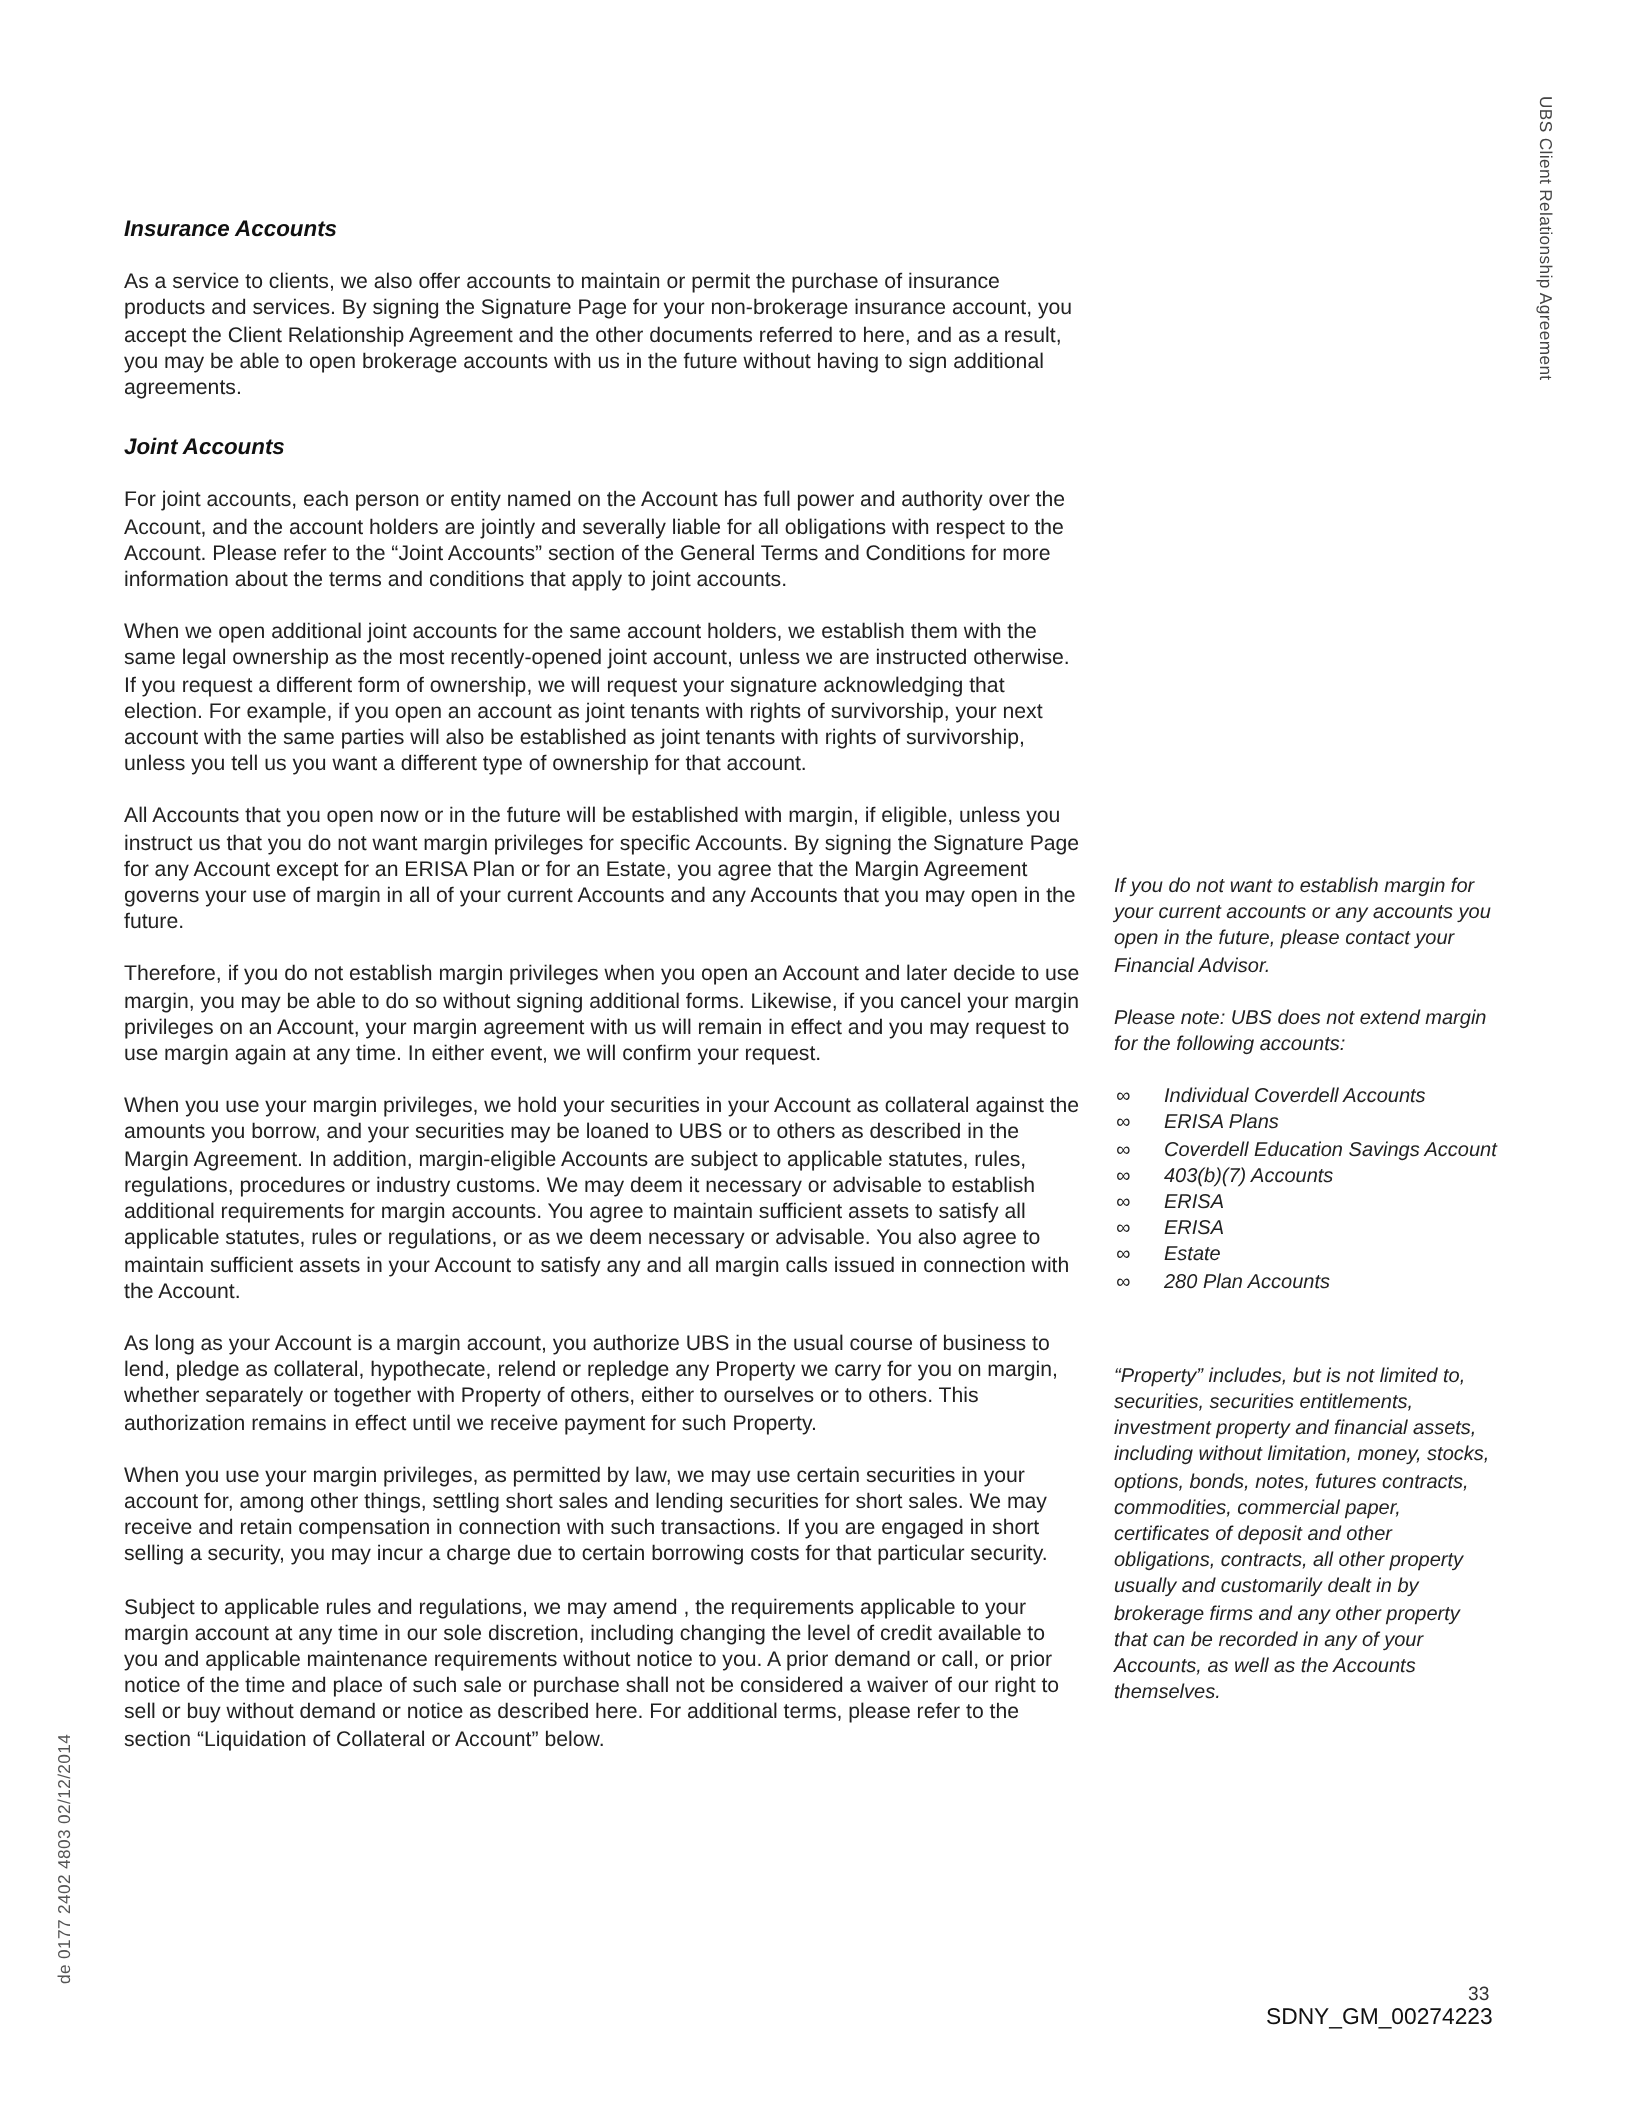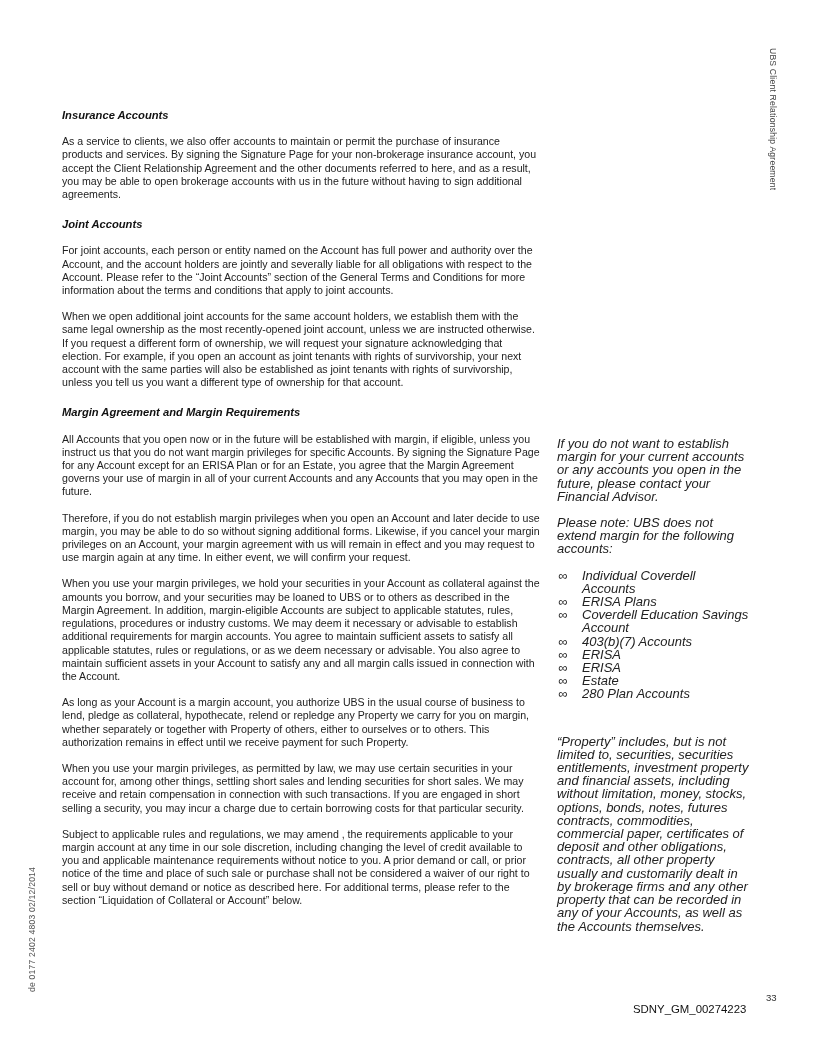--- a/index.html
+++ b/index.html
@@ -30,21 +30,21 @@
   .section-heading + .section-heading,
   .body-para + .section-heading { margin-top: 17px; }
   .body-para {
     margin: 0 0 13px 0;
     color: #222;
   }
   .sidebar-column {
     position: absolute;
     left: 557px; top: 437px;
     width: 192px;
-    font-size: 13px;
+    font-size: 10px;
     line-height: 13.2px;
     font-style: italic;
     color: #222;
   }
   .side-note { margin: 0 0 13px 0; }
   .side-list {
     list-style: none;
     margin: 0 0 34px 0;
     padding: 0 0 0 1px;
   }
@@ -70,21 +70,21 @@
     left: 778px; top: 48px;
     transform: rotate(90deg);
     transform-origin: 0 0;
     font-size: 8.6px;
     color: #444;
     white-space: nowrap;
     letter-spacing: 0.2px;
   }
   .page-number {
     position: absolute;
-    left: 766px; top: 992px;
+    left: 734px; top: 992px;
     font-size: 9.6px;
     color: #333;
   }
   .bates-number {
     position: absolute;
     left: 633px; top: 1003px;
     font-size: 11.4px;
     color: #111;
   }
 </style>
@@ -93,21 +93,20 @@
 
 <div class="left-vertical">de 0177 2402 4803 02/12/2014</div>
 <div class="right-vertical">UBS Client Relationship Agreement</div>
 
 <div class="main-column">
     <h3 class="section-heading">Insurance Accounts</h3>
     <p class="body-para">As a service to clients, we also offer accounts to maintain or permit the purchase of insurance products and services. By signing the Signature Page for your non-brokerage insurance account, you accept the Client Relationship Agreement and the other documents referred to here, and as a result, you may be able to open brokerage accounts with us in the future without having to sign additional agreements.</p>
     <h3 class="section-heading">Joint Accounts</h3>
     <p class="body-para">For joint accounts, each person or entity named on the Account has full power and authority over the Account, and the account holders are jointly and severally liable for all obligations with respect to the Account. Please refer to the “Joint Accounts” section of the General Terms and Conditions for more information about the terms and conditions that apply to joint accounts.</p>
     <p class="body-para">When we open additional joint accounts for the same account holders, we establish them with the same legal ownership as the most recently-opened joint account, unless we are instructed otherwise. If you request a different form of ownership, we will request your signature acknowledging that election. For example, if you open an account as joint tenants with rights of survivorship, your next account with the same parties will also be established as joint tenants with rights of survivorship, unless you tell us you want a different type of ownership for that account.</p>
-    <h3 class="section-heading">Margin Agreement and Margin Requirements</h3>
     <p class="body-para">All Accounts that you open now or in the future will be established with margin, if eligible, unless you instruct us that you do not want margin privileges for specific Accounts. By signing the Signature Page for any Account except for an ERISA Plan or for an Estate, you agree that the Margin Agreement governs your use of margin in all of your current Accounts and any Accounts that you may open in the future.</p>
     <p class="body-para">Therefore, if you do not establish margin privileges when you open an Account and later decide to use margin, you may be able to do so without signing additional forms. Likewise, if you cancel your margin privileges on an Account, your margin agreement with us will remain in effect and you may request to use margin again at any time. In either event, we will confirm your request.</p>
     <p class="body-para">When you use your margin privileges, we hold your securities in your Account as collateral against the amounts you borrow, and your securities may be loaned to UBS or to others as described in the Margin Agreement. In addition, margin-eligible Accounts are subject to applicable statutes, rules, regulations, procedures or industry customs. We may deem it necessary or advisable to establish additional requirements for margin accounts. You agree to maintain sufficient assets to satisfy all applicable statutes, rules or regulations, or as we deem necessary or advisable. You also agree to maintain sufficient assets in your Account to satisfy any and all margin calls issued in connection with the Account.</p>
     <p class="body-para">As long as your Account is a margin account, you authorize UBS in the usual course of business to lend, pledge as collateral, hypothecate, relend or repledge any Property we carry for you on margin, whether separately or together with Property of others, either to ourselves or to others. This authorization remains in effect until we receive payment for such Property.</p>
     <p class="body-para">When you use your margin privileges, as permitted by law, we may use certain securities in your account for, among other things, settling short sales and lending securities for short sales. We may receive and retain compensation in connection with such transactions. If you are engaged in short selling a security, you may incur a charge due to certain borrowing costs for that particular security.</p>
     <p class="body-para">Subject to applicable rules and regulations, we may amend , the requirements applicable to your margin account at any time in our sole discretion, including changing the level of credit available to you and applicable maintenance requirements without notice to you. A prior demand or call, or prior notice of the time and place of such sale or purchase shall not be considered a waiver of our right to sell or buy without demand or notice as described here.  For additional terms, please refer to the section “Liquidation of Collateral or Account” below.</p>
   </div>
 
 <div class="sidebar-column">
     <p class="side-note">If you do not want to establish margin for your current accounts or any accounts you open in the future, please contact your Financial Advisor.</p>

